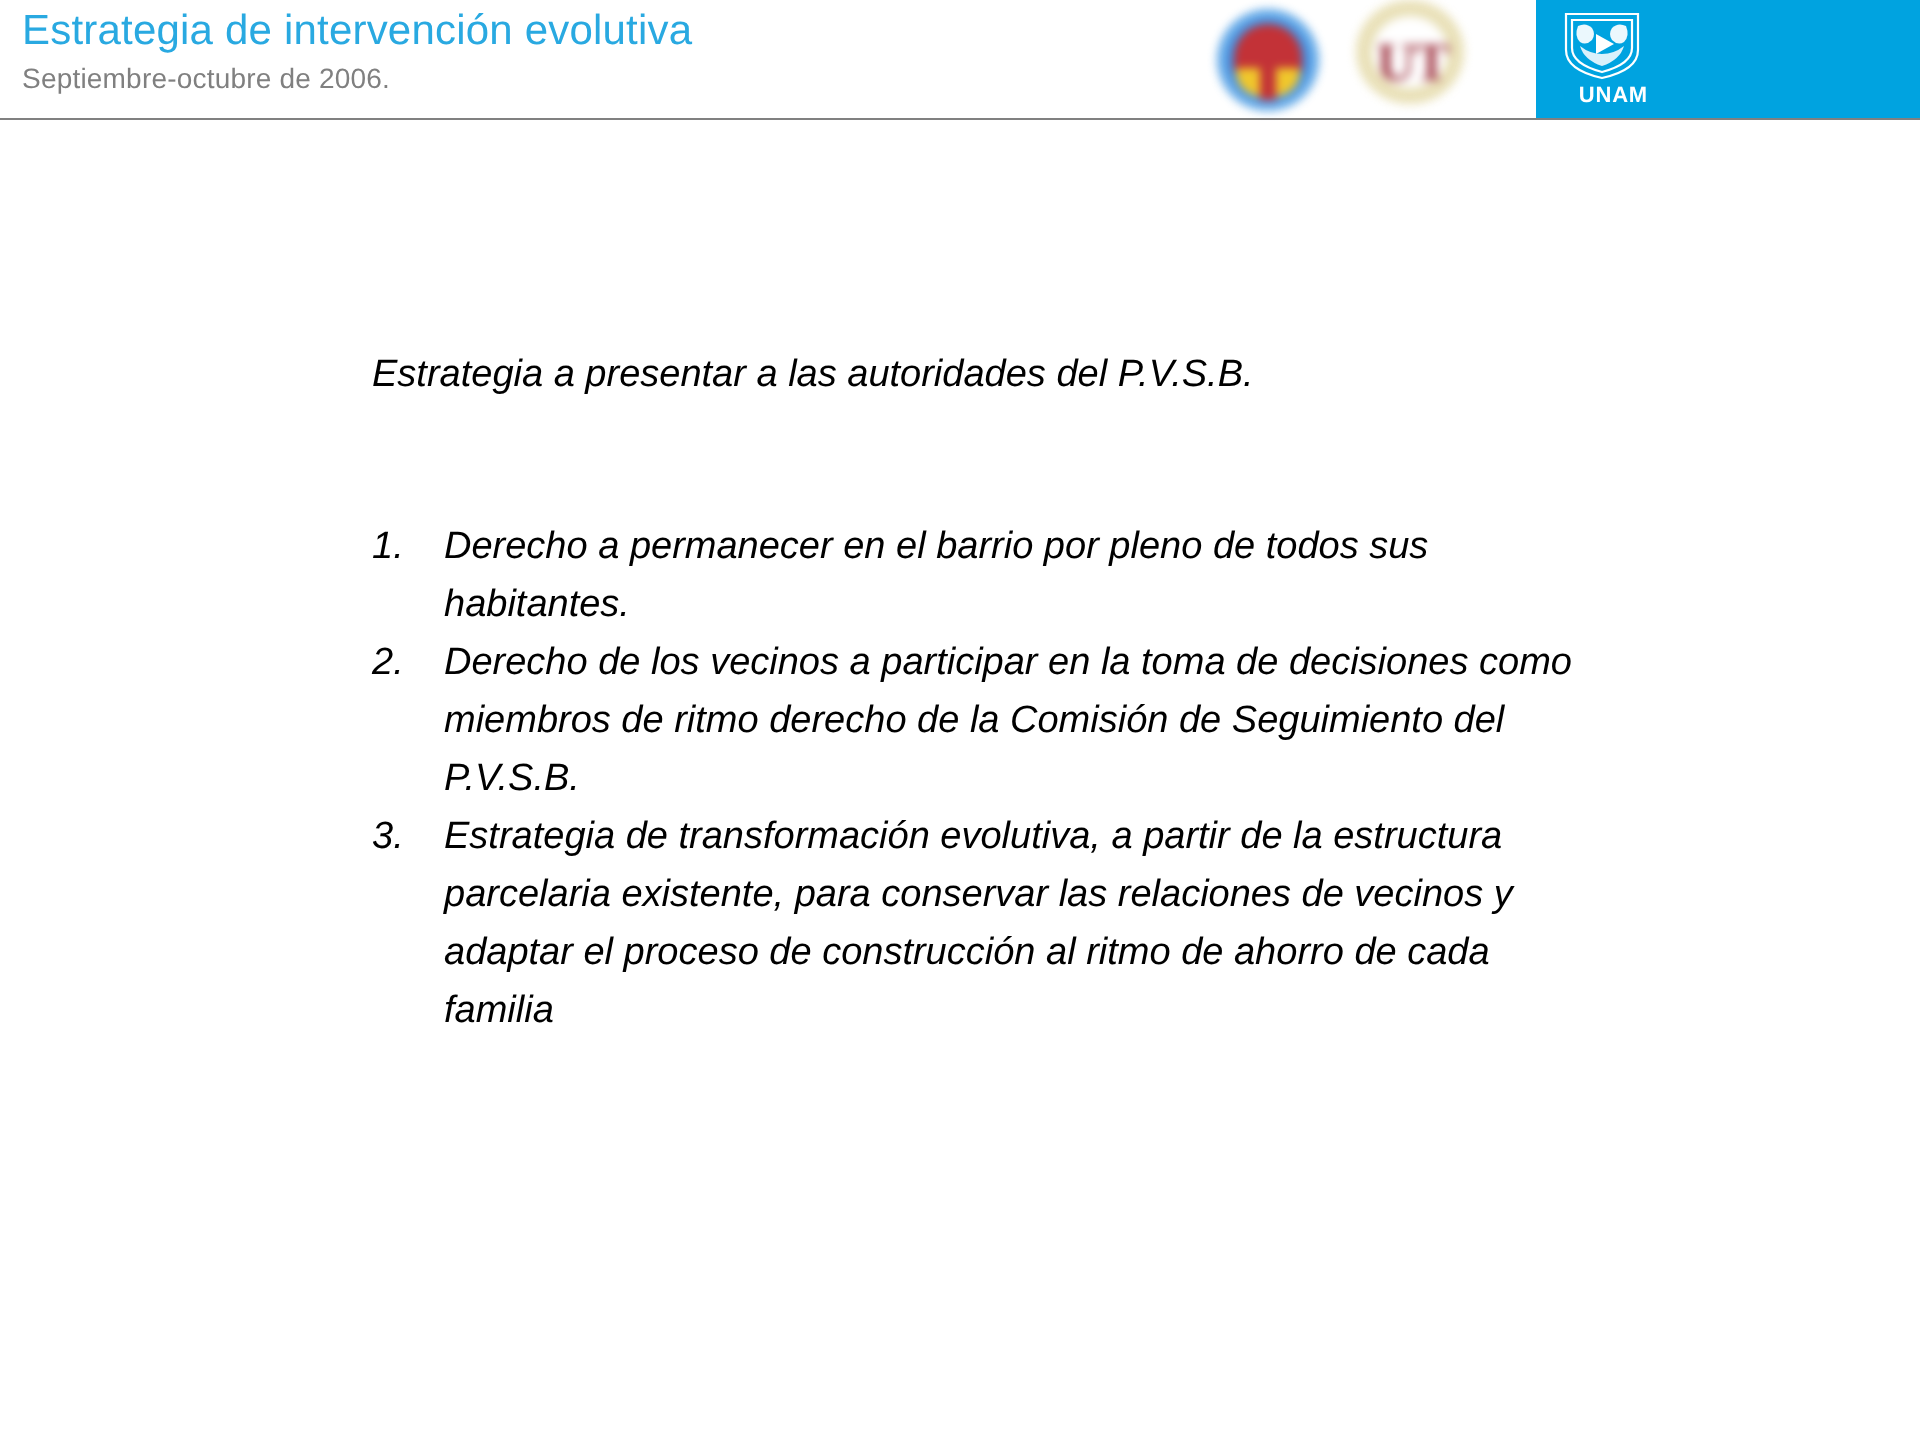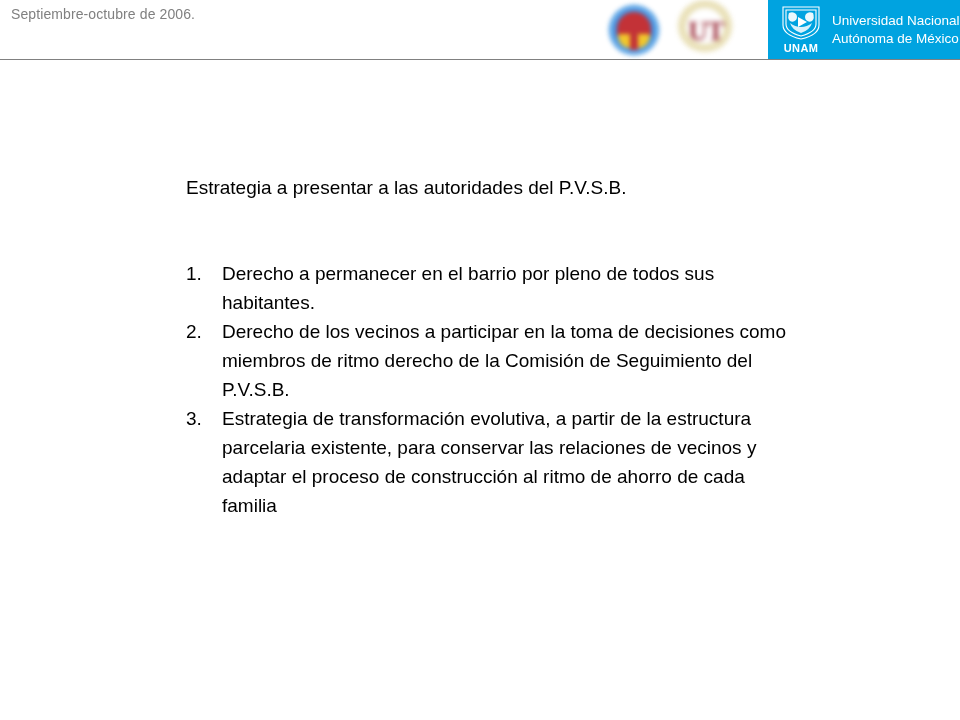--- a/index.html
+++ b/index.html
@@ -166,21 +166,21 @@
     left: 2px;
     top: 0px;
     width: 42px;
     height: 36px;
   }
   .unam-word {
     position: absolute;
     left: 0;
     top: 37px;
     width: 46px;
-    text-align: center;
+    text-align: right;
     font-size: 11px;
     font-weight: bold;
     color: #ffffff;
     letter-spacing: 0.4px;
   }
   .unam-text {
     position: absolute;
     left: 64px;
     top: 12px;
     font-size: 13.5px;
@@ -189,20 +189,21 @@
     white-space: nowrap;
   }
 
   
   .content {
     position: absolute;
     left: 0;
     top: 61px;
     width: 960px;
     height: 659px;
+    font-style: italic;
   }
   .lead {
     position: absolute;
     left: 186px;
     top: 114px;
     font-size: 19px;
     line-height: 25px;
     color: #000000;
     white-space: nowrap;
   }
@@ -232,20 +233,21 @@
   }
 </style>
 </head>
 <body>
 
 <div class="slide">
 
   <div class="header">
 
     <div class="header-titles">
+      <div class="slide-title">Estrategia de intervención evolutiva</div>
       <div class="slide-subtitle">Septiembre-octubre de 2006.</div>
     </div>
 
     <div class="logo-strip">
 
       <div class="logo-circle1">
         <div class="lc1-ring"></div>
         <div class="lc1-red"></div>
         <div class="lc1-yellow"></div>
         <div class="lc1-bar"></div>
@@ -269,24 +271,20 @@
           <g fill="#ffffff">
             <path d="M9 8 q4 -2 7 1 q2 3 0 6 q-3 3 -6 1 q-3 -3 -1 -8 Z" opacity="0.92"></path>
             <path d="M33 8 q-4 -2 -7 1 q-2 3 0 6 q3 3 6 1 q3 -3 1 -8 Z" opacity="0.92"></path>
             <path d="M10 18 q5 4 11 4 q6 0 11 -4 q-2 7 -11 10 q-9 -3 -11 -10 Z" opacity="0.85"></path>
             <path d="M18 12 L27 17 L18 22 Z"></path>
           </g>
         </svg>
         <div class="unam-word">UNAM</div>
       </div>
 
-      <div class="unam-text">
-        <div>Universidad Nacional</div>
-        <div>Autónoma de México</div>
-      </div>
 
     </div>
 
     <div class="header-rule"></div>
   </div>
 
   <div class="content">
 
     <div class="lead">Estrategia a presentar a las autoridades del P.V.S.B.</div>
 

